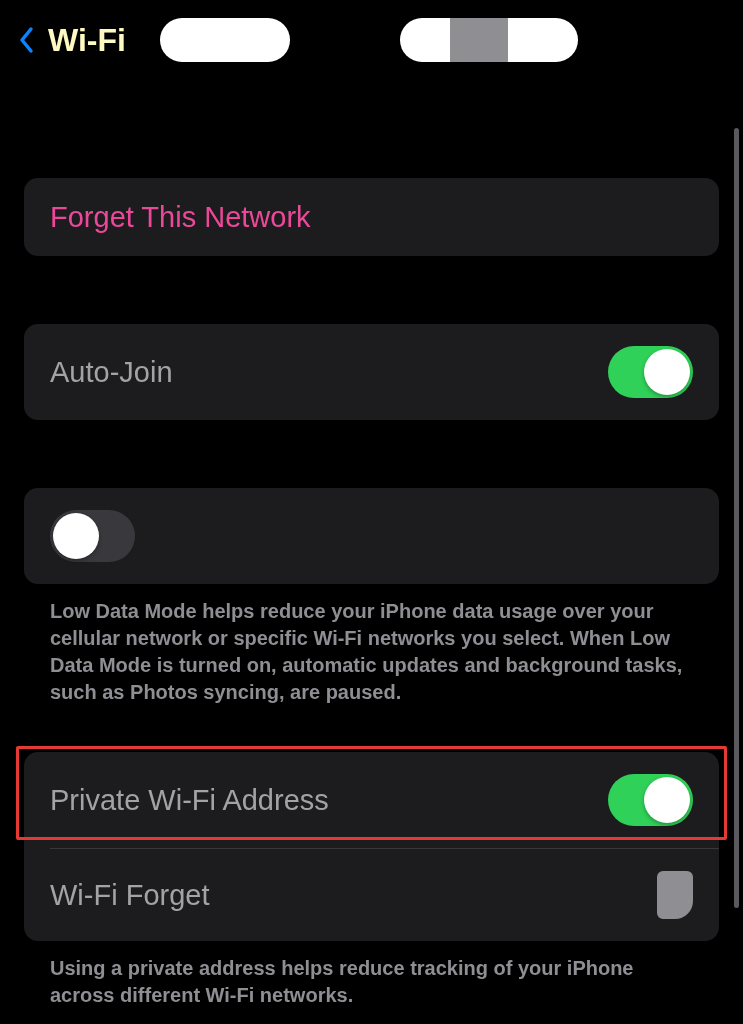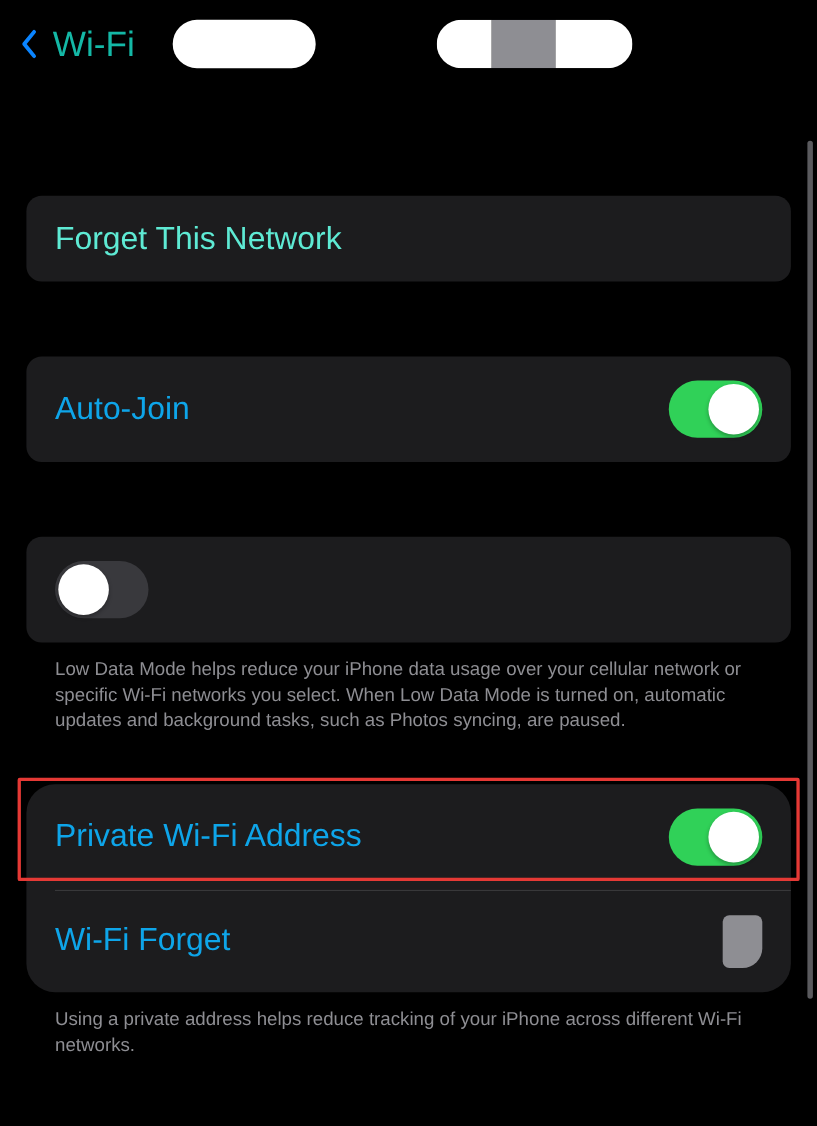--- a/index.html
+++ b/index.html
@@ -31,23 +31,23 @@
     .chevron-back svg {
       width: 16px;
       height: 28px;
       stroke: #0a84ff;
       stroke-width: 3.5;
       fill: none;
       stroke-linecap: round;
       stroke-linejoin: round;
     }
     .header-title {
-      color: #14b8a6;
+      color: #fef9c3;
       font-size: 32px;
-      font-weight: 400;
+      font-weight: 700;
       margin-left: 6px;
     }
     .redaction-group {
       display: flex;
       align-items: center;
       margin-left: 30px;
       gap: 0;
     }
     .redact-white-1 {
       width: 130px;
@@ -92,51 +92,51 @@
       background: #1c1c1e;
       border-radius: 14px;
       padding: 22px 26px;
       display: flex;
       align-items: center;
       justify-content: space-between;
       min-height: 78px;
     }
     .cell-group {
       background: #1c1c1e;
-      border-radius: 26px;
+      border-radius: 14px;
       overflow: hidden;
     }
     .cell-group .cell-inner {
       padding: 22px 26px;
       display: flex;
       align-items: center;
       justify-content: space-between;
       min-height: 78px;
     }
     .cell-divider {
       height: 1px;
       background: #38383a;
       margin-left: 26px;
     }
     .cell-label {
-      color: #0ea5e9;
+      color: #a3a3a3;
       font-size: 29px;
       font-weight: 400;
     }
     .cell-label-link {
-      color: #5eead4;
+      color: #ec4899;
       font-size: 29px;
       font-weight: 400;
     }
     .footer-text {
       color: #8e8e93;
-      font-size: 17px;
+      font-size: 20px;
       line-height: 1.35;
       padding: 14px 26px 0;
-      font-weight: 400;
+      font-weight: 700;
     }
     .toggle {
       width: 85px;
       height: 52px;
       border-radius: 26px;
       position: relative;
       flex-shrink: 0;
     }
     .toggle-on {
       background: #30d158;

